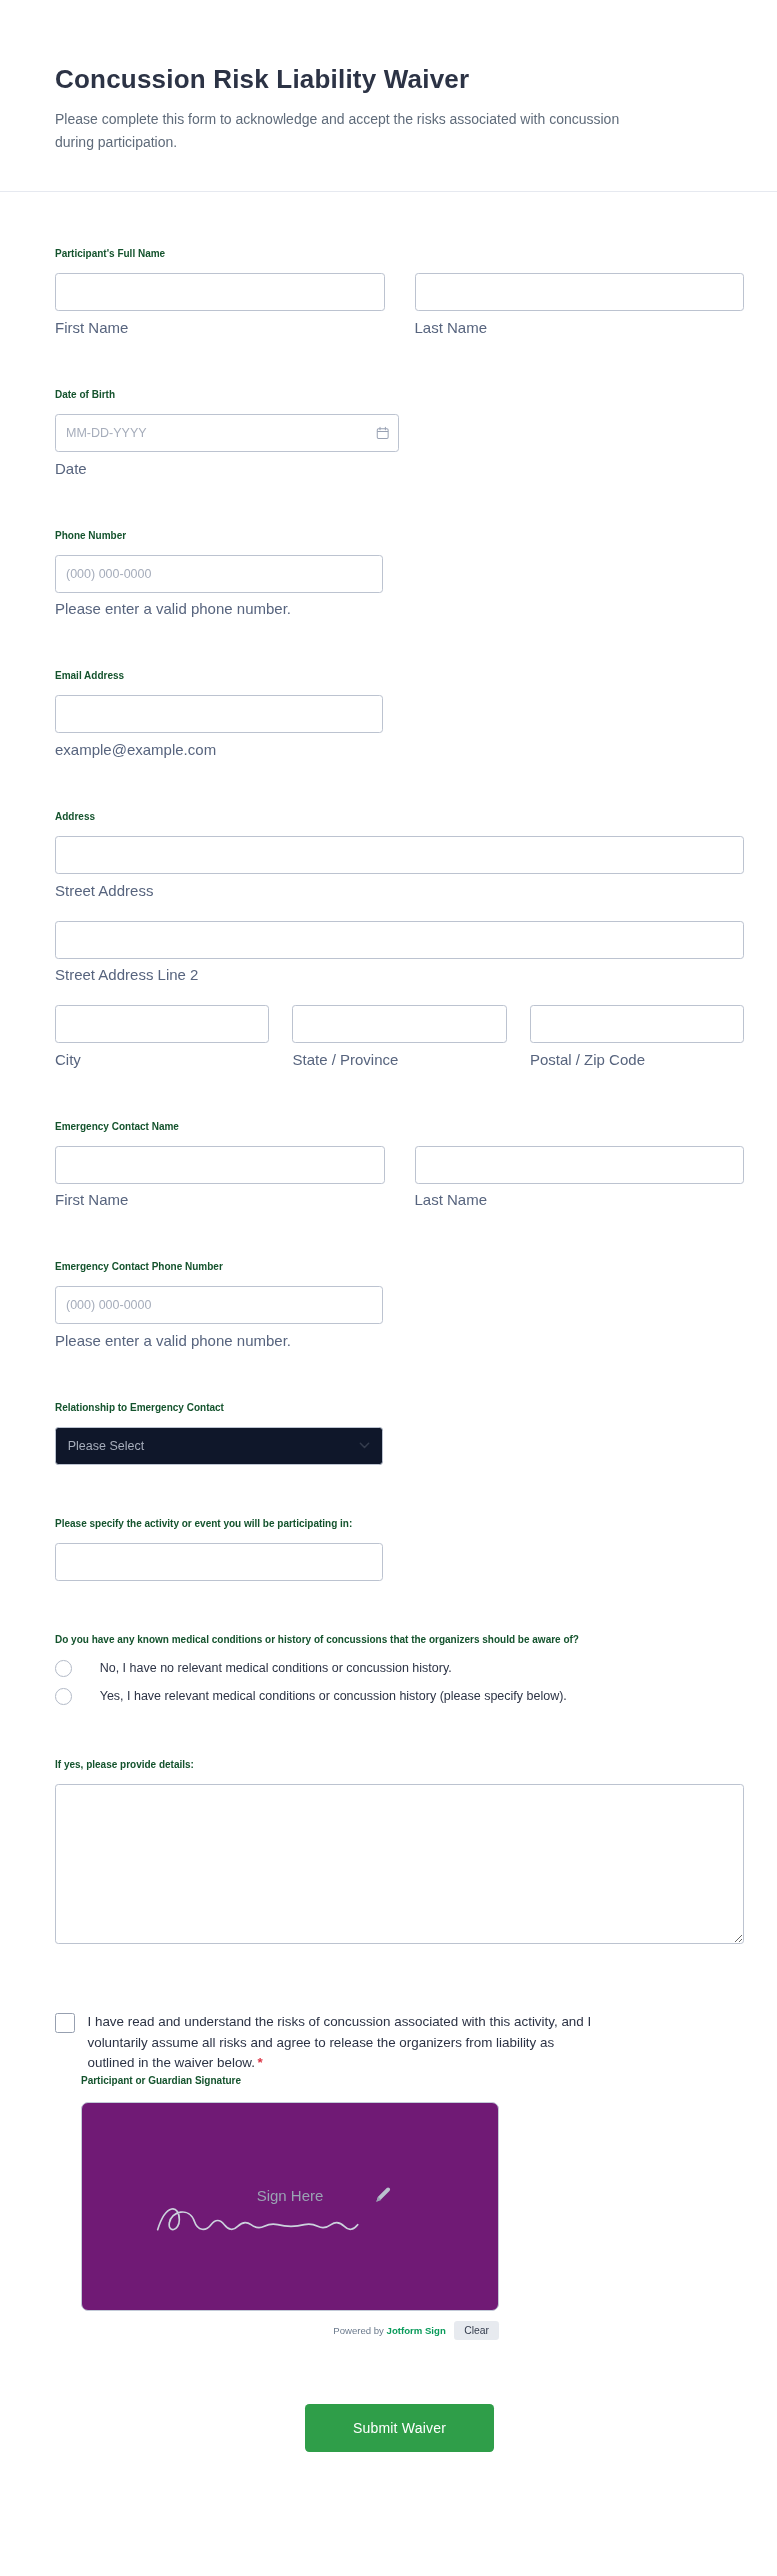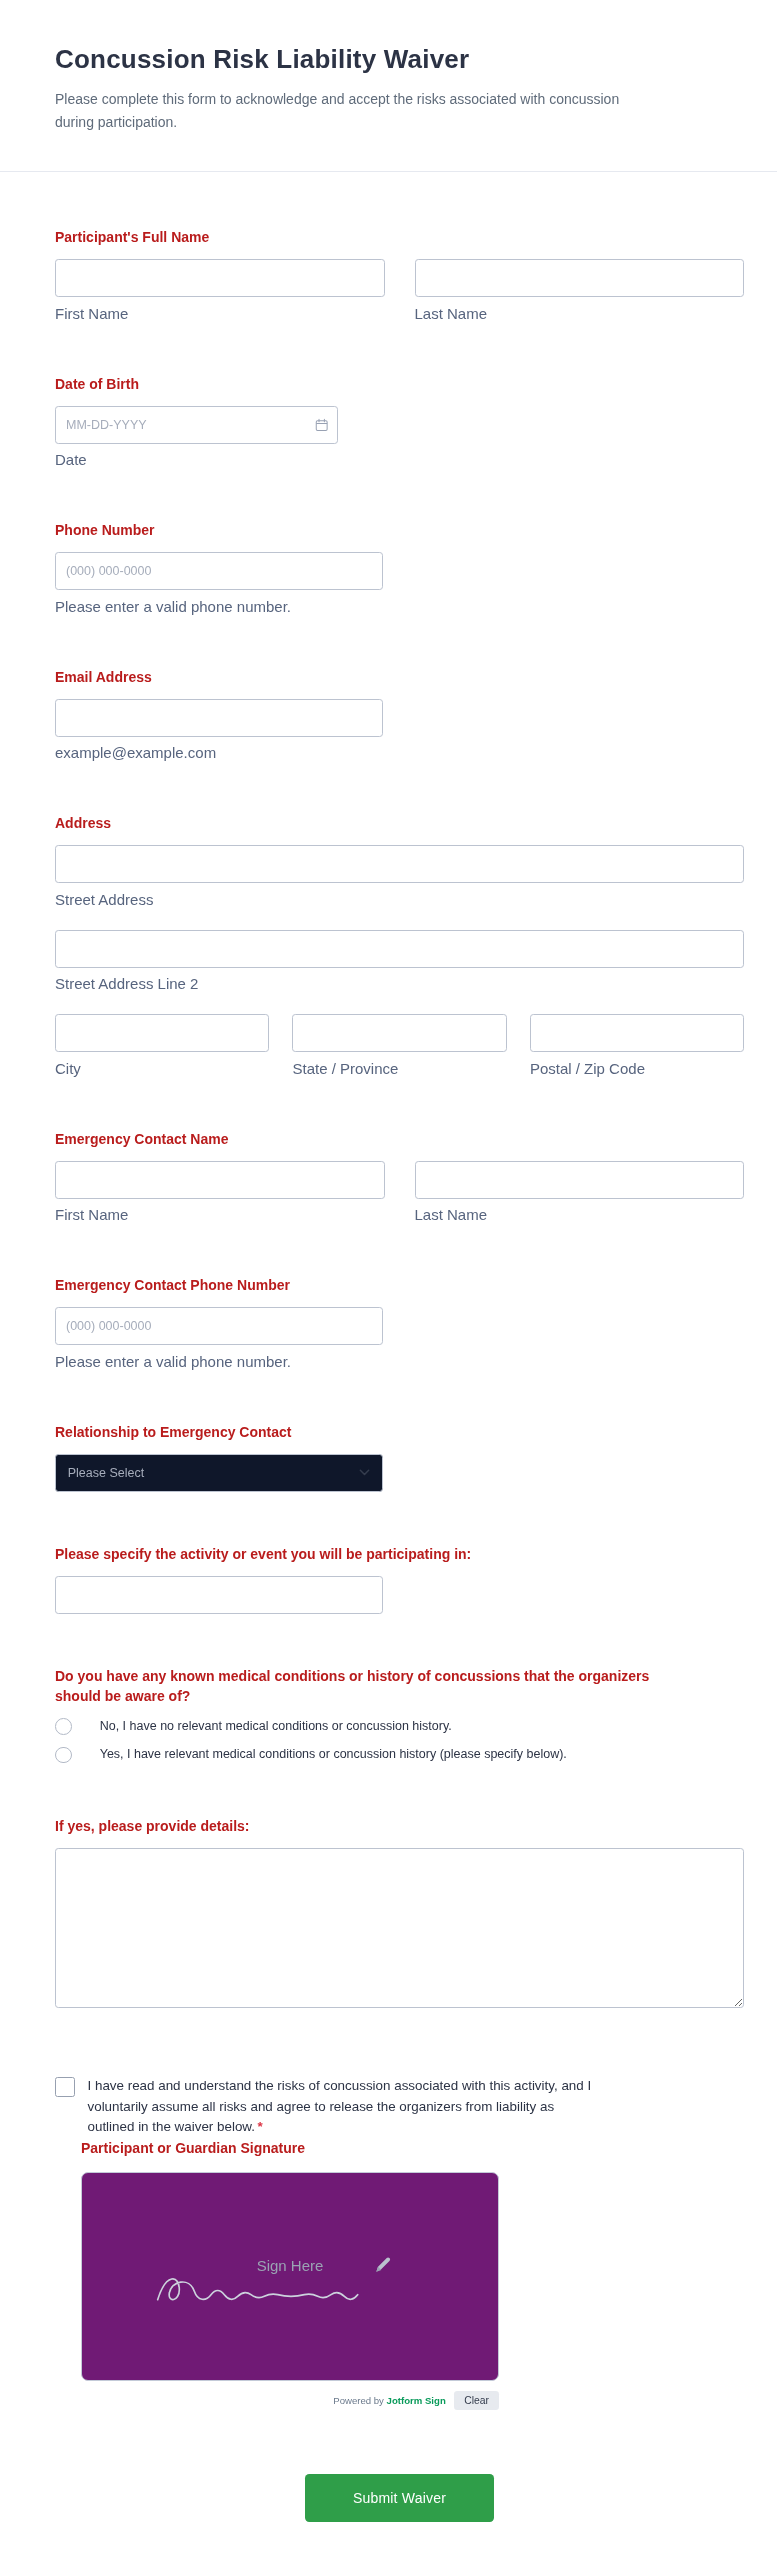--- a/index.html
+++ b/index.html
@@ -11,21 +11,21 @@
     width: 777px;
     min-height: 2576px;
     font-family: "Liberation Sans", sans-serif;
     color: #2c3345;
     box-sizing: border-box;
   }
   *, *:before, *:after { box-sizing: border-box; }
 
   
   .form-header {
-    padding: 44px 33px 38px 55px;
+    padding: 64px 33px 38px 55px;
     border-bottom: 0.8px solid #e6e9f0;
     background: #ffffff;
   }
   .form-title {
     margin: 0 0 13.4px 0;
     font-size: 26px;
     font-weight: 700;
     color: #2c3345;
     letter-spacing: 0.2px;
   }
@@ -36,23 +36,23 @@
     color: #5f6b7a;
     max-width: 568px;
   }
 
   
   .form-body {
     padding: 55px 33px 33px 55px;
   }
   .q { margin-bottom: 52px; }
   .q-label {
-    font-size: 14px;
+    font-size: 10px;
     font-weight: 600;
-    color: #b91c1c;
+    color: #14532d;
     line-height: 1.45;
     margin-bottom: 11.7px;
     max-width: 602px;
   }
 
   .input {
     height: 38px;
     width: 100%;
     border: 0.8px solid #bcc3d0;
     border-radius: 3.3px;
@@ -76,21 +76,21 @@
     grid-template-columns: 1fr 1fr 1fr;
     column-gap: 23.4px;
     margin-top: 22px;
   }
   .sublabel, .helper {
     font-size: 15px;
     color: #57647e;
     margin-top: 7.5px;
   }
 
-  .icon-wrap { position: relative; width: 283px; }
+  .icon-wrap { position: relative; width: 344px; }
   .icon-wrap .input { padding-right: 32px; }
   .field-icon {
     position: absolute;
     right: 10px;
     top: 50%;
     transform: translateY(-50%);
     display: inline-flex;
     cursor: pointer;
   }
 

